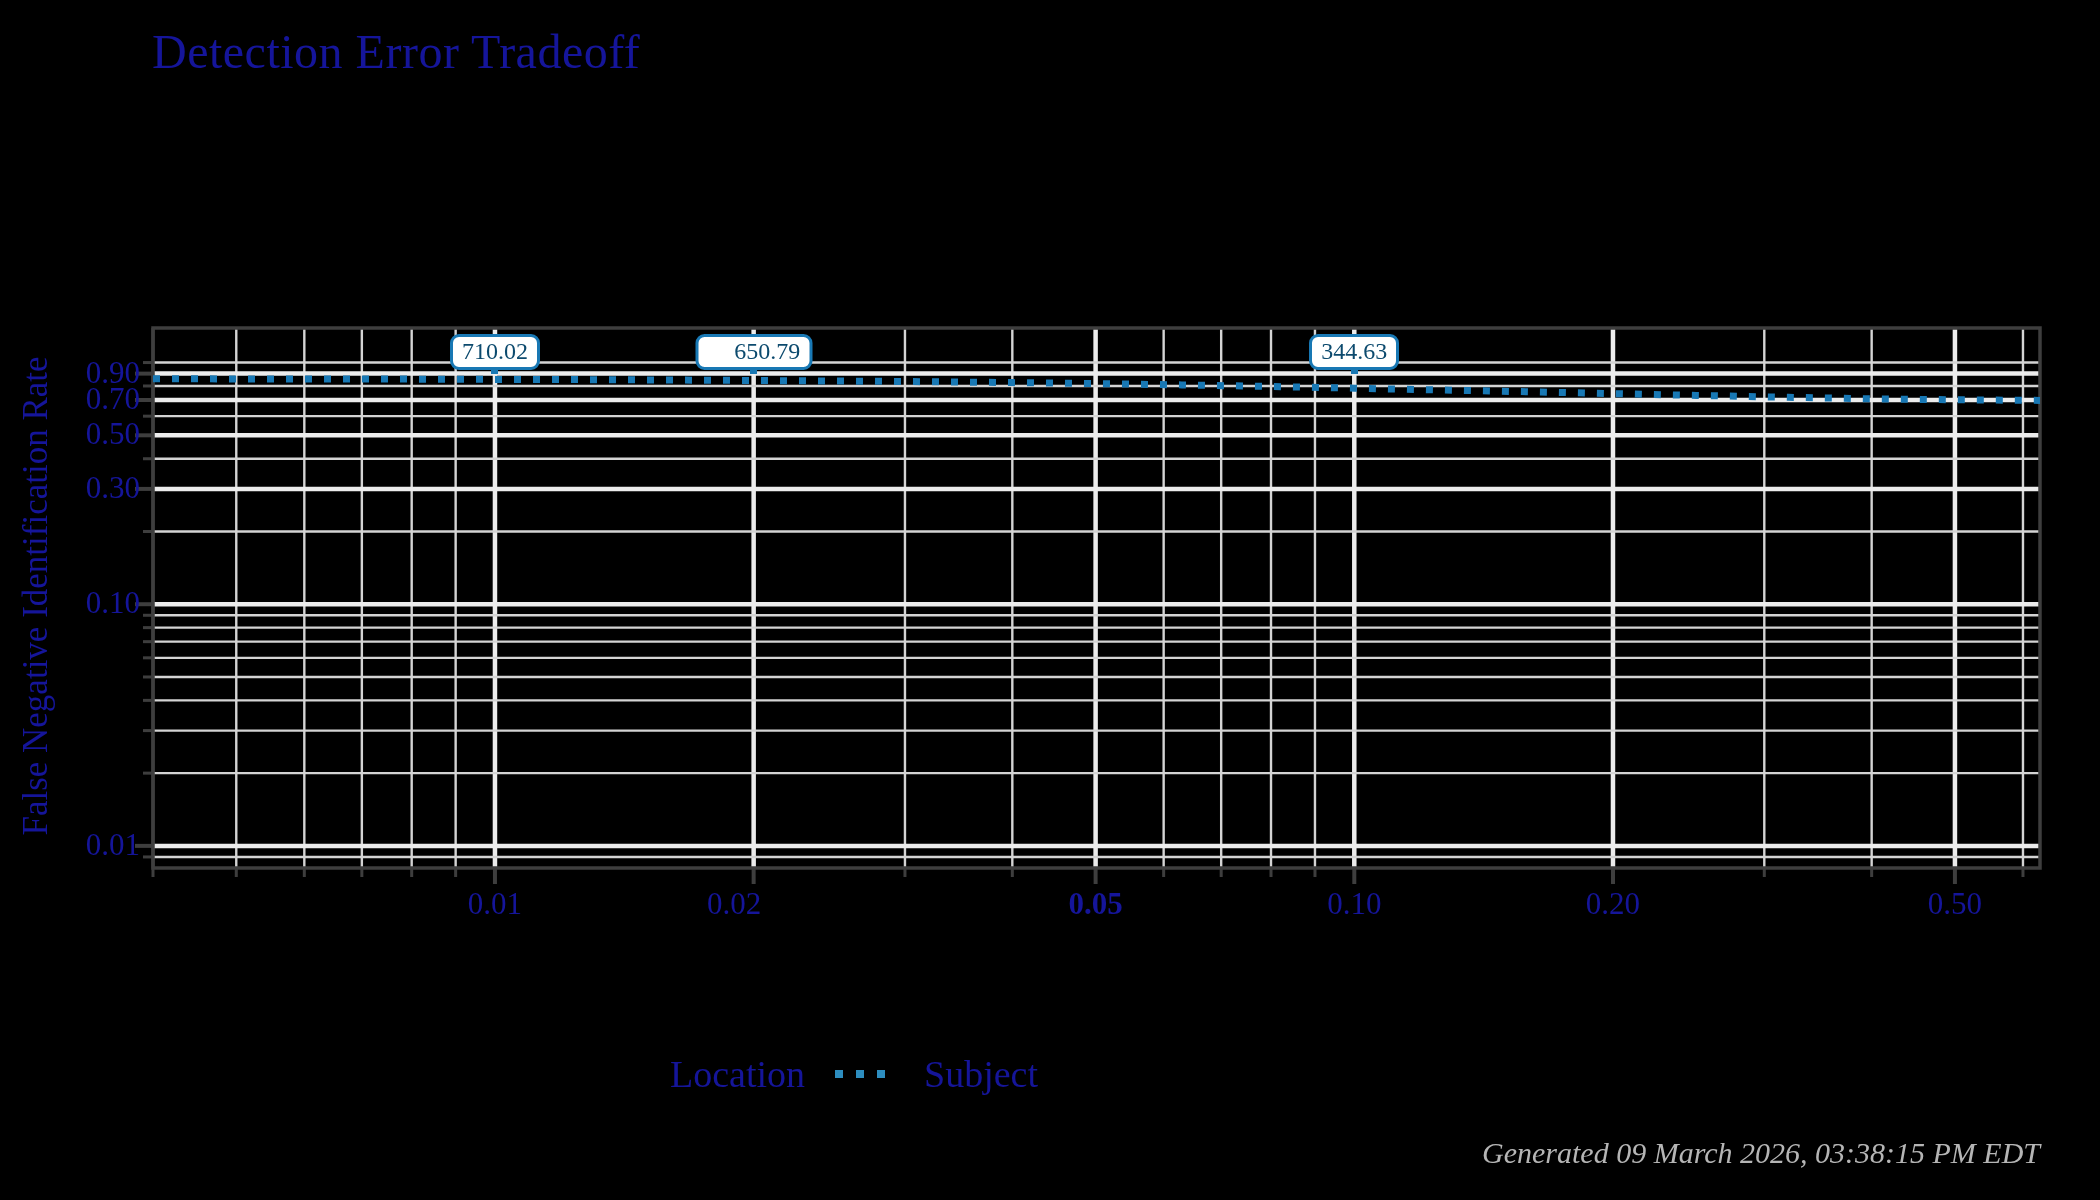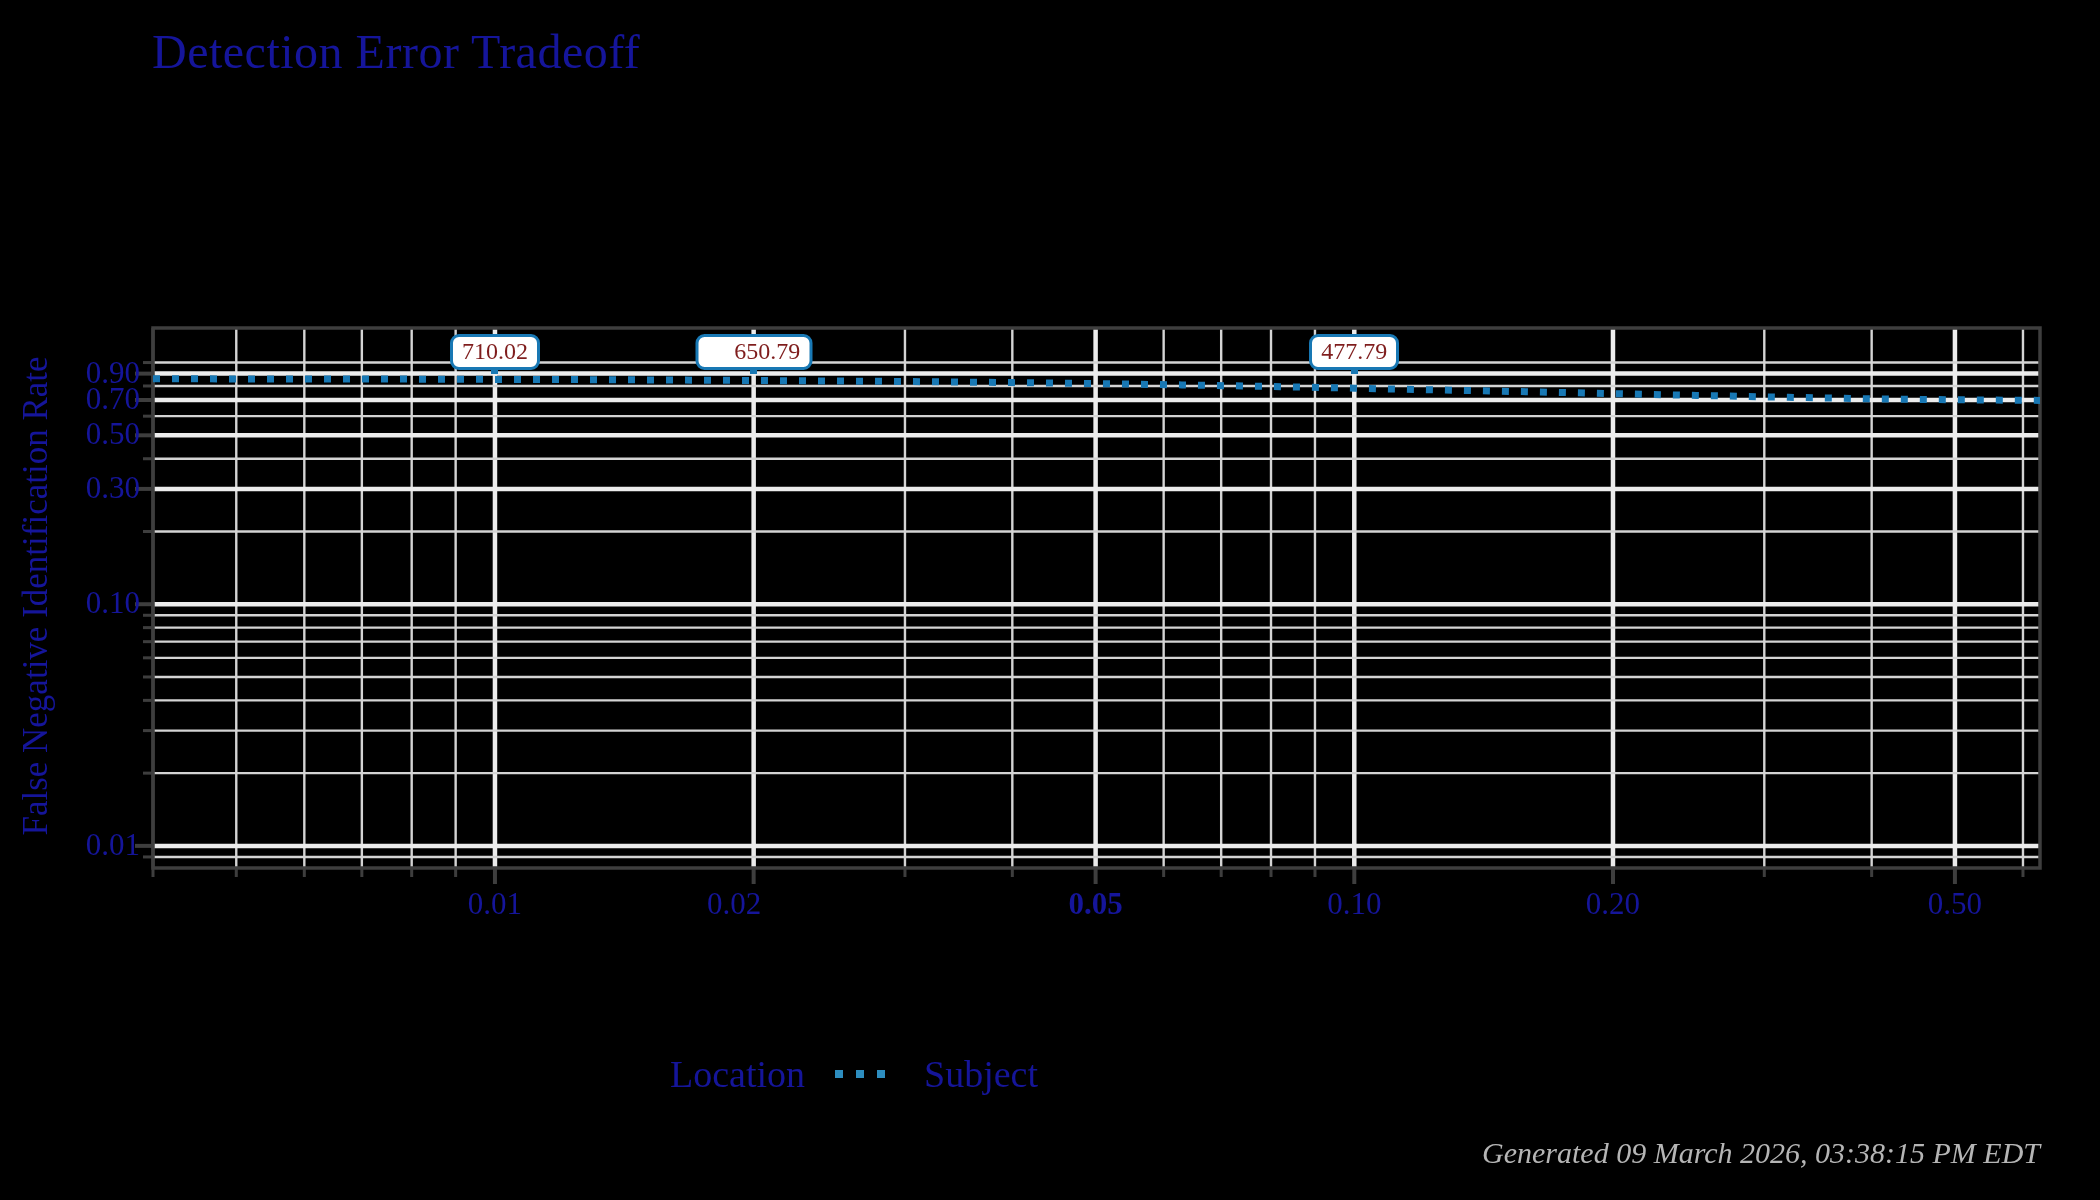--- a/index.html
+++ b/index.html
@@ -65,21 +65,21 @@
     text-align: right;
     font-size: 31px;
     color: #15159a;
   }
   .annotation-box {
     position: absolute;
     transform: translateX(-50%);
     background: #ffffff;
     border: 3px solid #1878b4;
     border-radius: 9px;
-    color: #7f1d1d;
+    color: #0c4a6e;
     font-size: 24px;
     line-height: 27px;
     padding: 1px 9px 2px 9px;
     white-space: nowrap;
   }
   .annotation-marker {
     position: absolute;
     width: 7px;
     height: 7px;
     background: #1878b4;
@@ -249,15 +249,15 @@
     <div class="tick-label-y" style="left: 30px; top: 354.619px;">0.90</div>
     <div class="tick-label-y" style="left: 30px; top: 380.995px;">0.70</div>
     <div class="tick-label-y" style="left: 30px; top: 416.309px;">0.50</div>
     <div class="tick-label-y" style="left: 30px; top: 469.921px;">0.30</div>
     <div class="tick-label-y" style="left: 30px; top: 585.223px;">0.10</div>
     <div class="tick-label-y" style="left: 30px; top: 826.884px;">0.01</div>
     <div class="annotation-box" style="left: 494.961px; top: 334px;">710.02</div>
     <div class="annotation-marker" style="left: 491.461px; top: 367px;"></div>
     <div class="annotation-box" style="left: 753.645px; top: 334px; padding-left: 36px;">650.79</div>
     <div class="annotation-marker" style="left: 750.145px; top: 367px;"></div>
-    <div class="annotation-box" style="left: 1354.29px; top: 334px;">477.79</div>
+    <div class="annotation-box" style="left: 1354.29px; top: 334px;">344.63</div>
     <div class="annotation-marker" style="left: 1350.79px; top: 367px;"></div>
   </div>
 
 </body></html>

